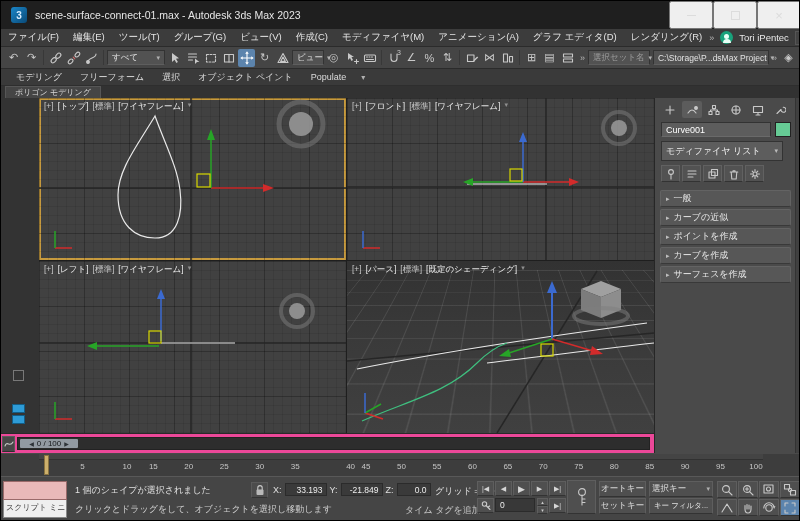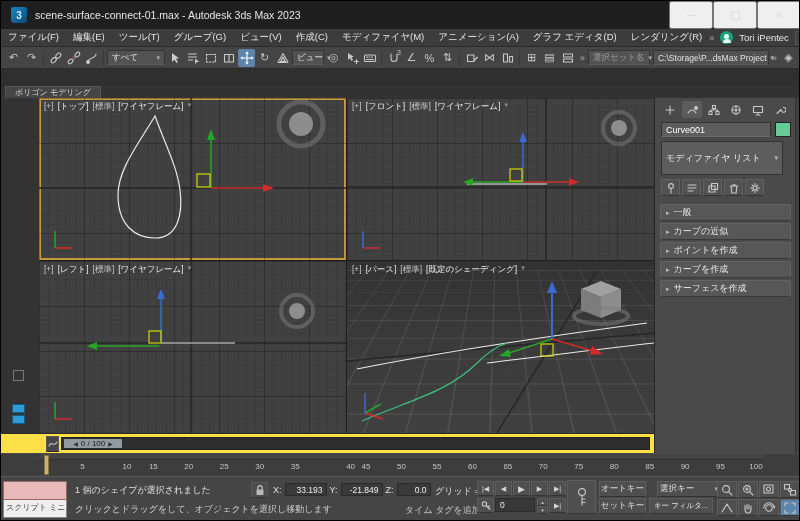--- a/index.html
+++ b/index.html
@@ -99,40 +99,40 @@
   
   .cmd-panel{position:absolute;left:653px;top:97px;width:147px;height:355px;background:#4a4a4a;border-left:1px solid #262626;}
   .panel-scroll{position:absolute;right:0;top:0;width:6px;height:100%;background:#404040;border-left:1px solid #333;}
   .cmd-tabs{display:flex;gap:2px;padding:3px 4px 2px 5px;}
   .cmd-tab{width:20px;height:17px;display:flex;align-items:center;justify-content:center;background:transparent;border:none;padding:0;}
   .cmd-tab.active{background:#5c5c5c;border-radius:2px;}
   .obj-row{display:flex;gap:4px;padding:2px 10px 2px 6px;align-items:center;}
   .obj-name{flex:1;height:15px;background:#5d5d5d;border:1px solid #333;border-bottom-color:#6a6a6a;color:#fff;
             font-size:9px;display:flex;align-items:center;padding:0 4px;}
   .swatch{width:16px;height:15px;background:#66cb95;border:1px solid #222;}
-  .modlist{margin:2px 18px 0 6px;height:34px;background:#5d5d5d;border:1px solid #333;display:flex;align-items:center;
+  .modlist{margin:2px 18px 0 6px;height:20px;background:#5d5d5d;border:1px solid #333;display:flex;align-items:center;
            font-size:9px;color:#f2f2f2;padding:0 4px;}
   .modlist .tdd-a{margin-left:auto;font-size:7px;color:#bbb;}
   .stack{margin:4px 10px 0 6px;height:78px;background:#535353;border:1px solid #333;overflow:hidden;}
   .stack-row{height:15px;display:flex;align-items:center;font-size:9px;color:#eee;padding-left:4px;gap:3px;white-space:nowrap;}
   .stack-row.selected{background:#5f7e9c;}
   .stack-row.child{padding-left:14px;color:#ddd;}
   .stack-row.child::before{content:"";width:8px;border-top:1px solid #9a9a9a;margin-right:2px;}
   .st-arr{font-size:6px;color:#1c1c1c;}
   .stack-btns{display:flex;gap:2px;padding:4px 6px 2px 6px;}
   .sbtn{width:19px;height:17px;background:#525252;border:1px solid #616161;border-bottom-color:#333;
         display:flex;align-items:center;justify-content:center;padding:0;}
   #rollouts{margin-top:6px;}
   .rollout{margin:0 10px 2px 5px;height:17px;background:#575757;border:1px solid #636363;border-bottom-color:#393939;
            border-radius:2px;display:flex;align-items:center;font-size:9px;color:#e8e8e8;padding:0 5px;gap:4px;white-space:nowrap;}
   .rollout .arr{font-size:7px;color:#bdbdbd;}
 
   
-  .timeslider{position:absolute;left:0;top:432px;width:653px;height:20px;background:#fde047;border-top:1px solid #2a2a2a;
-              display:flex;align-items:center;padding-left:44px;}
+  .timeslider{position:absolute;left:0;top:432px;width:653px;height:20px;background:#ec4899;border-top:1px solid #2a2a2a;
+              display:flex;align-items:center;}
   .mini-curve{width:13px;height:16px;margin:0 2px 0 1px;background:#474747;border:1px solid #5a5a5a;border-bottom-color:#2e2e2e;
               display:flex;align-items:center;justify-content:center;padding:0;flex:0 0 auto;}
   .slider-track{flex:1;height:13px;background:#2d2d2d;border:1px solid #222;position:relative;margin-right:4px;}
   .slider-handle{position:absolute;left:2px;top:1px;width:58px;height:9px;background:#929aa2;color:#14171a;font-size:8px;
                  display:flex;align-items:center;justify-content:center;gap:3px;border-radius:1px;}
   .slider-handle .ha{font-size:6px;color:#2e3338;}
   .ruler{position:absolute;left:0;top:452px;width:800px;height:23px;background:#3d3d3d;border-top:1px solid #4a4a4a;}
   .ruler-lane{position:absolute;left:38px;top:0;width:724px;height:6px;background:#444;border-bottom:1px solid #313131;}
   .tick{position:absolute;top:8px;font-size:8px;color:#c6c6c6;transform:translateX(-50%);}
   .frame-marker{position:absolute;left:43px;top:1px;width:5px;height:20px;background:#cdb06c;border:1px solid #8a7340;}
@@ -157,21 +157,21 @@
   .pbtn.play{font-size:9px;}
   .frame-field{position:absolute;left:494px;top:21px;width:40px;height:14px;background:#383838;border:1px solid #2b2b2b;
                color:#eee;font-size:8.5px;display:flex;align-items:center;padding:0 4px;}
   .spin{position:absolute;left:536px;top:21px;width:11px;height:14px;display:flex;flex-direction:column;}
   .spin span{flex:1;background:#4f4f4f;border:1px solid #5e5e5e;border-bottom-color:#333;font-size:5px;color:#ccc;
              display:flex;align-items:center;justify-content:center;}
   .bigkey{position:absolute;left:566px;top:3px;width:29px;height:34px;background:#4f4f4f;border:1px solid #5e5e5e;
           border-bottom-color:#333;display:flex;align-items:center;justify-content:center;padding:0;}
   .kbtn{position:absolute;height:16px;background:#4f4f4f;border:1px solid #5e5e5e;border-bottom-color:#333;color:#e0e0e0;
         font-size:8.5px;display:flex;align-items:center;justify-content:center;padding:0 2px;white-space:nowrap;}
-  .kdd{justify-content:flex-start;gap:3px;margin-left:8px;}
+  .kdd{justify-content:flex-start;gap:3px;}
   .kdd .tdd-a{margin-left:auto;font-size:7px;color:#b0b0b0;}
   .nav-cluster{position:absolute;left:716px;top:4px;display:grid;grid-template-columns:repeat(4,20px);grid-auto-rows:17px;gap:1px;}
   .nbtn{background:#4f4f4f;border:1px solid #5e5e5e;border-bottom-color:#333;display:flex;align-items:center;justify-content:center;padding:0;}
   .nbtn.active{background:#5c84ad;}
 </style>
 </head>
 <body>
 
 <div id="app">
 
@@ -341,20 +341,30 @@
         </span>
       <span class="tdd" style="width:116px">
           <span class="tdd-t">C:\Storage\P...dsMax Project</span>
           <span class="tdd-a">▾</span>
         </span>
       <span class="chev">»</span>
       <button class="tbtn">◈</button>
     </span>
   </div>
 
+  <div class="ribbon-tabs">
+    <span id="ribbon-tab-list">
+        <span class="rtab">モデリング</span>
+        <span class="rtab">フリーフォーム</span>
+        <span class="rtab">選択</span>
+        <span class="rtab">オブジェクト ペイント</span>
+        <span class="rtab">Populate</span>
+      </span>
+    <span class="ribbon-dd">▾</span>
+  </div>
   <div class="panel-strip"></div>
   <div class="poly-tab">ポリゴン モデリング</div>
 
   <div class="left-strip">
     <span class="strip-sq"></span>
     <span class="layout-icon">
         <span></span>
         <span></span>
       </span>
   </div>

